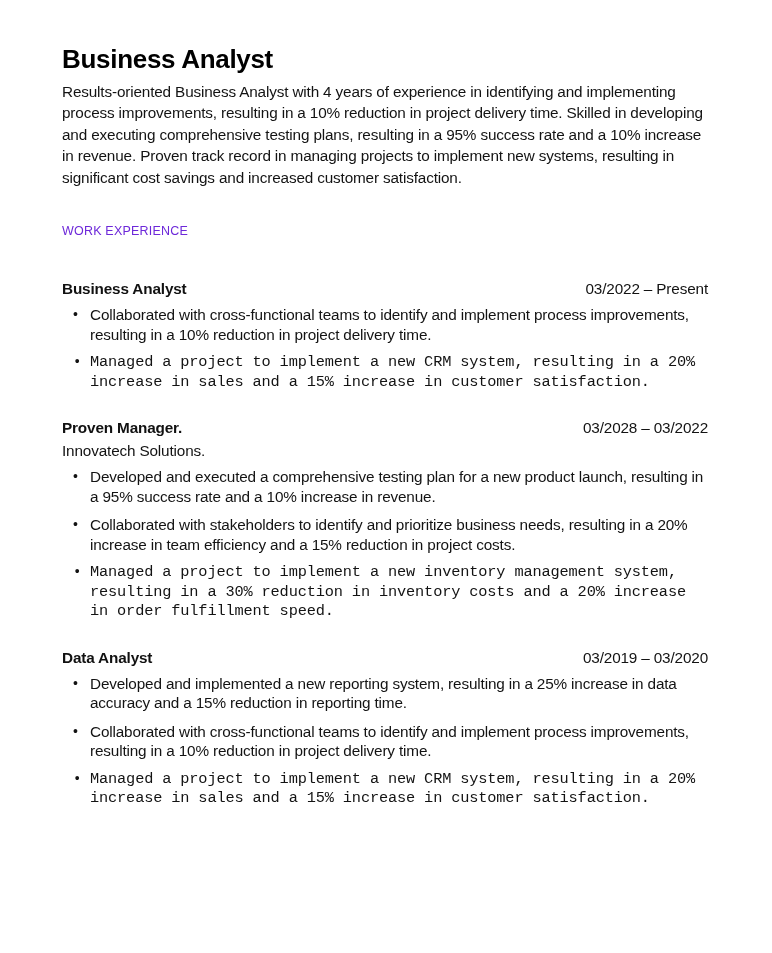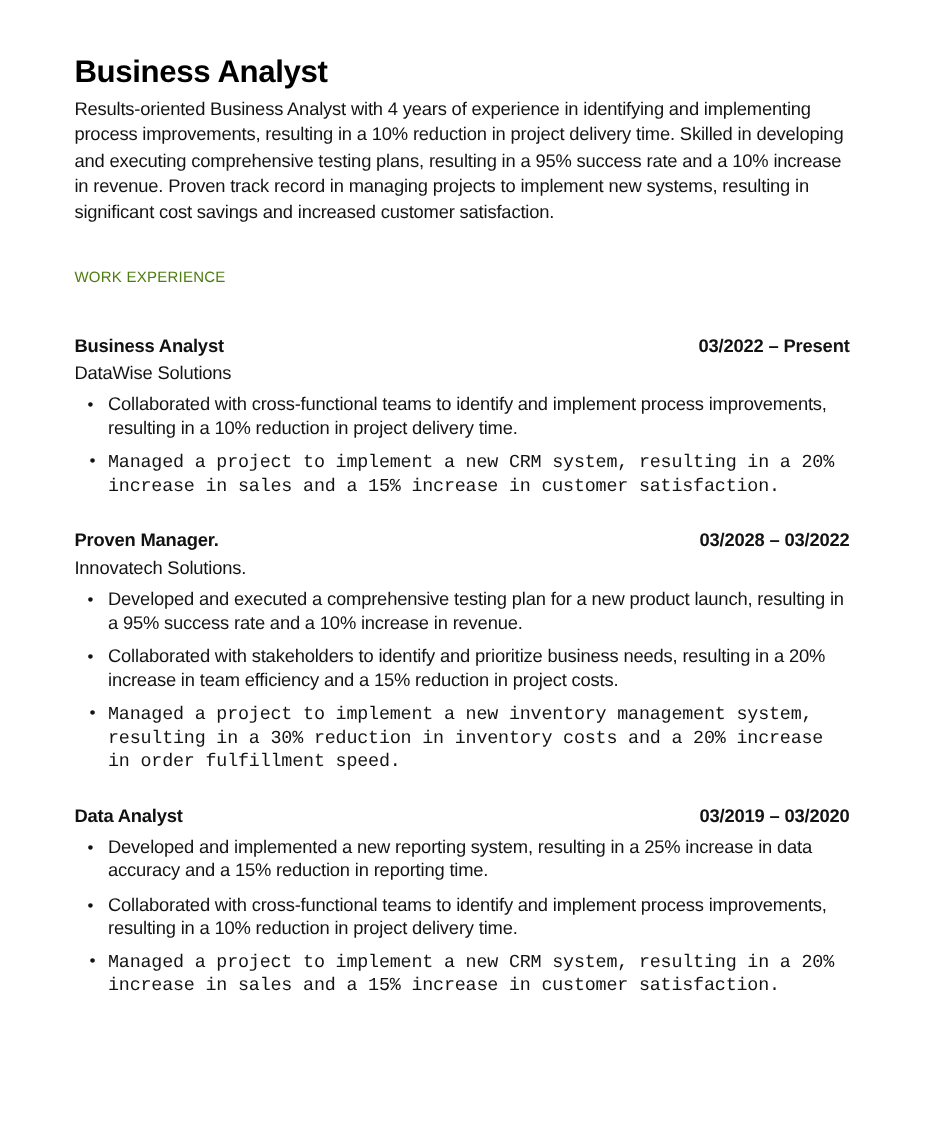--- a/index.html
+++ b/index.html
@@ -30,39 +30,39 @@
   .summary {
     margin: 0;
     font-size: 15.3px;
     line-height: 21.4px;
   }
   .section-label {
     margin: 36px 0 38px 0;
     font-size: 12.5px;
     line-height: 15px;
     font-weight: 400;
-    color: #4d7c0f;
+    color: #6d28d9;
     letter-spacing: 0.2px;
   }
   .job {
     margin-bottom: 24px;
   }
   .job-header {
     display: flex;
     justify-content: space-between;
     align-items: baseline;
     font-size: 15.3px;
     line-height: 23px;
   }
   .job-title {
     font-weight: 700;
     color: #111111;
   }
   .job-dates {
-    font-weight: 700;
+    font-weight: 400;
     color: #131313;
   }
   .job-company {
     font-size: 15.3px;
     line-height: 23px;
   }
   ul.bullets {
     list-style: none;
     margin: 5px 0 0 0;
     padding: 0;
@@ -97,21 +97,20 @@
 
   <div class="section">
     <div class="section-label">WORK EXPERIENCE</div>
 
     <div id="jobs-list">
         <div class="job">
           <div class="job-header">
             <span class="job-title">Business Analyst</span>
             <span class="job-dates">03/2022 – Present</span>
           </div>
-          <div class="job-company">DataWise Solutions</div>
           <ul class="bullets">
             <li>Collaborated with cross-functional teams to identify and implement process improvements, resulting in a 10% reduction in project delivery time.</li>
             <li>Managed a project to implement a new CRM system, resulting in a 20% increase in sales and a 15% increase in customer satisfaction.</li>
           </ul>
         </div>
         <div class="job">
           <div class="job-header">
             <span class="job-title">Proven Manager.</span>
             <span class="job-dates">03/2028 – 03/2022</span>
           </div>

